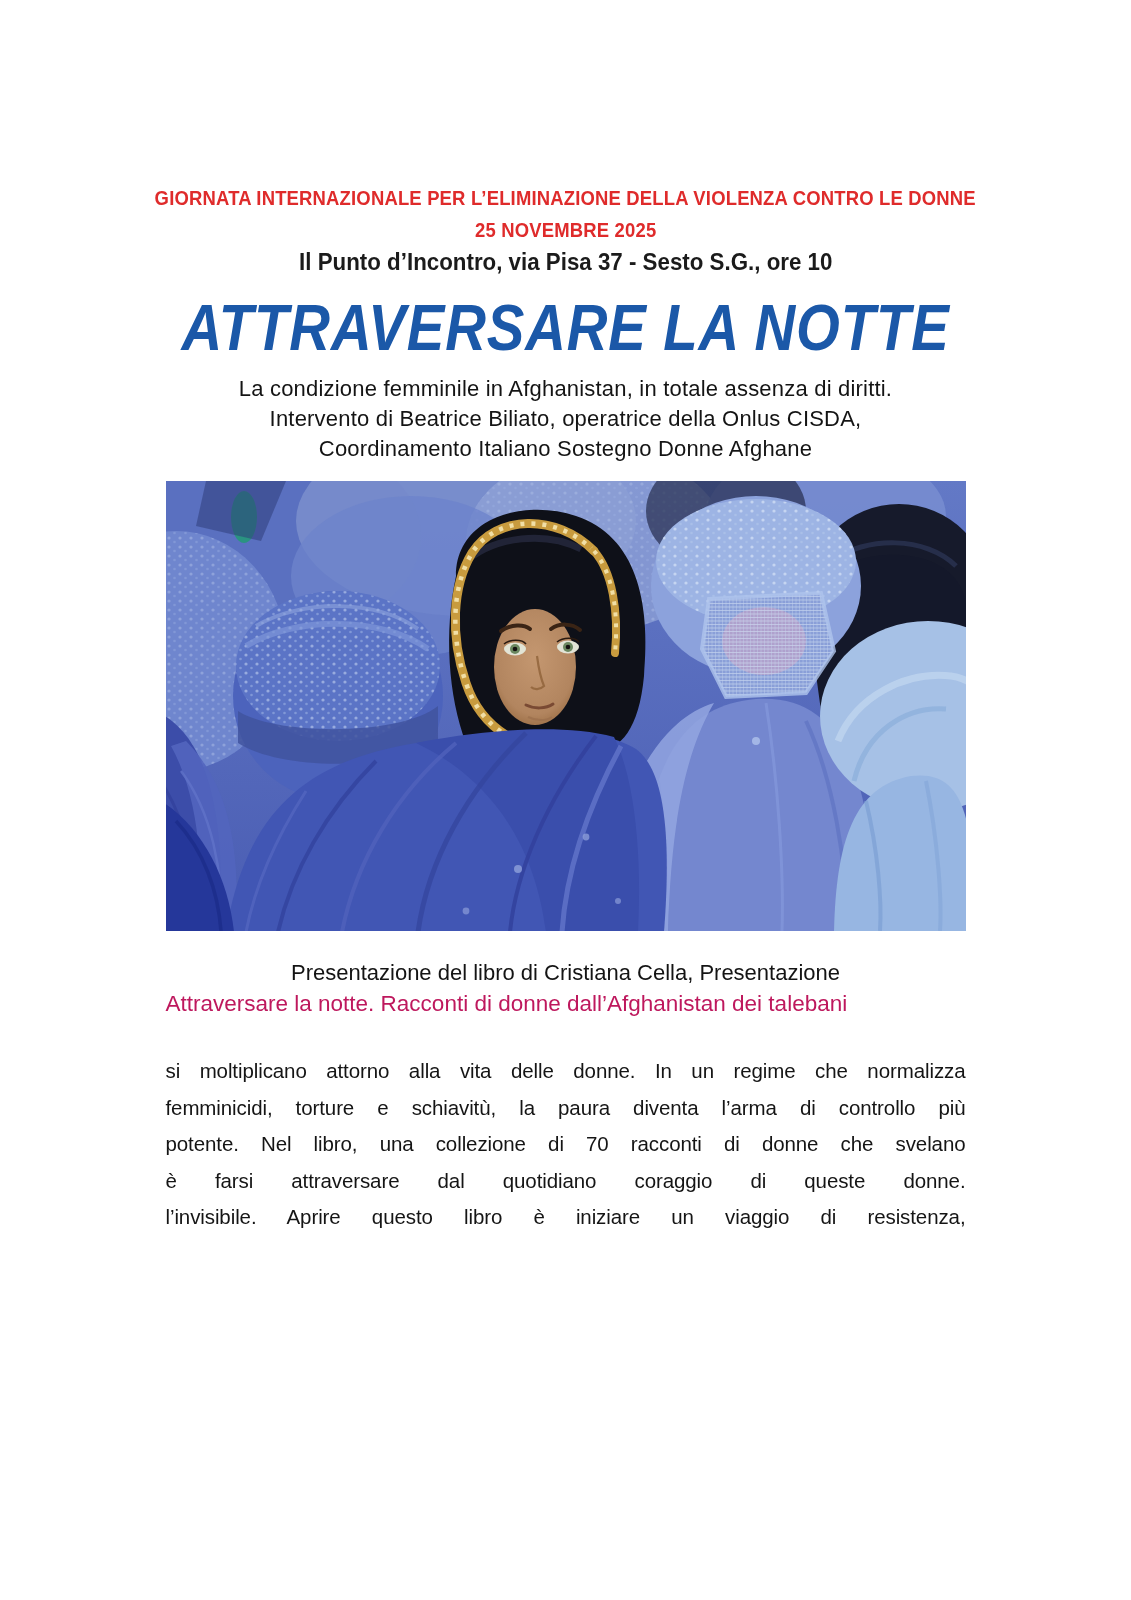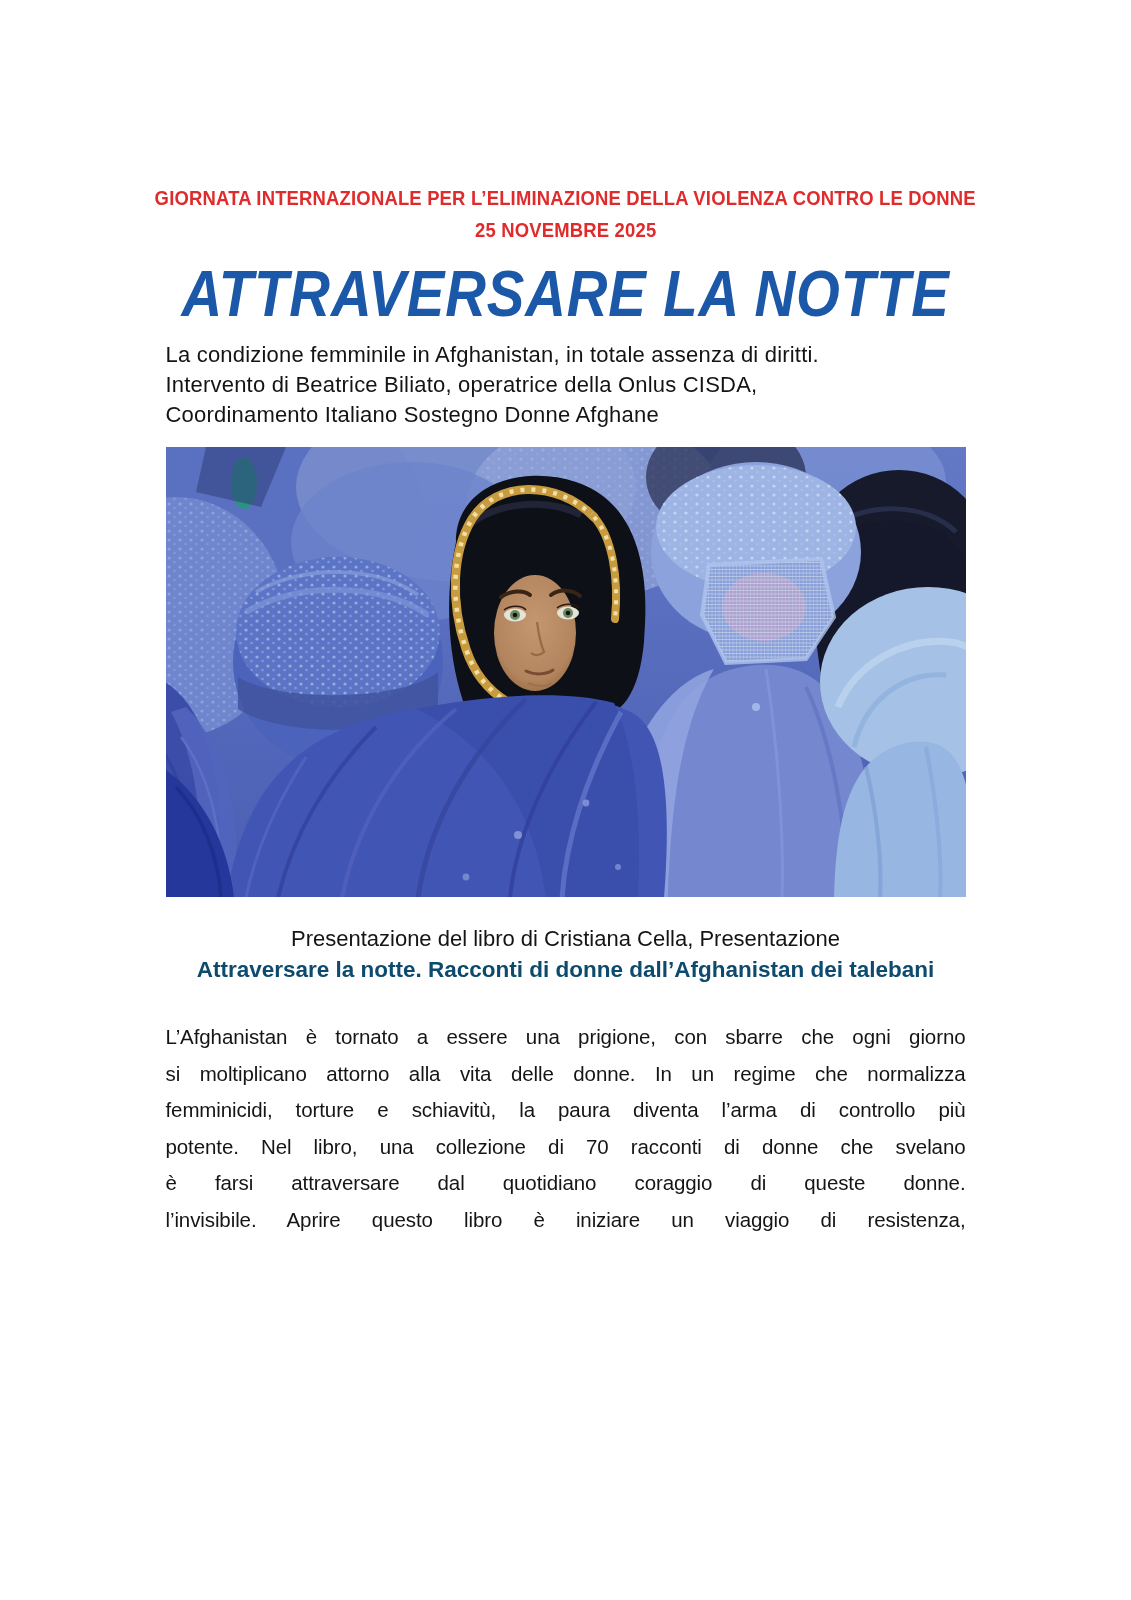--- a/index.html
+++ b/index.html
@@ -19,48 +19,51 @@
     color:#1b1b1b;font-weight:700;font-size:24px;line-height:31px;
     white-space:nowrap;transform:scaleX(.93);transform-origin:center;margin-top:3px;
   }
   .main-title{
     color:#1B58A8;font-weight:700;font-style:italic;font-size:64px;line-height:84px;
     white-space:nowrap;transform:scaleX(.88);transform-origin:center;margin-top:9px;
     letter-spacing:1px;
   }
   .subtitle{margin-top:4px;}
   .sub-line{
-    color:#141414;font-size:22px;line-height:30px;text-align:left;letter-spacing:.2px;
+    color:#141414;font-size:22px;line-height:30px;text-align:center;letter-spacing:.2px;
   }
   .photo-wrap{margin-top:17px;width:800px;height:450px;}
   .photo-wrap svg{display:block;}
   .present-line{
     margin-top:27px;color:#141414;font-size:22px;line-height:30px;text-align:center;
   }
   .booktitle-line{
-    color:#0c4a6e;font-size:22.5px;line-height:32px;text-align:center;font-weight:bold;
+    color:#be185d;font-size:22.5px;line-height:32px;
   }
   .paragraph{margin-top:33px;}
   .pline{
     color:#151515;font-size:20.5px;line-height:36.5px;letter-spacing:-.1px;
     text-align:justify;text-align-last:justify;white-space:normal;
   }
   .pline.last{text-align:left;text-align-last:left;}
 </style>
 </head>
 <body>
 
 <div class="page">
   <div class="content">
 
     <div class="centerline">
       <div class="hdr-red">GIORNATA INTERNAZIONALE PER L’ELIMINAZIONE DELLA VIOLENZA CONTRO LE DONNE</div>
     </div>
     <div class="centerline">
       <div class="hdr-red hdr-date">25 NOVEMBRE 2025</div>
+    </div>
+    <div class="centerline">
+      <div class="venue">Il Punto d’Incontro, via Pisa 37 - Sesto S.G., ore 10</div>
     </div>
 
     <div class="centerline">
       <div class="main-title">ATTRAVERSARE LA NOTTE</div>
     </div>
 
     <div class="subtitle">
       <div class="sub-line">La condizione femminile in Afghanistan, in totale assenza di diritti.</div>
       <div class="sub-line">Intervento di Beatrice Biliato, operatrice della Onlus CISDA,</div>
       <div class="sub-line">Coordinamento Italiano Sostegno Donne Afghane</div>
@@ -197,21 +200,20 @@
           <path d="M-5 320 C 35 345, 62 395, 68 451 L -5 451 Z" fill="#25379A"></path>
           <path d="M10 340 C 38 370, 52 410, 55 450" stroke="#1D2E8C" stroke-width="3.5" fill="none" opacity=".9"></path>
         </g>
       </svg>
     </div>
 
     <div class="present-line">Presentazione del libro di Cristiana Cella, Presentazione</div>
     <div class="booktitle-line">Attraversare la notte. Racconti di donne dall’Afghanistan dei talebani</div>
 
     <div class="paragraph">
-      <div class="pline">L’Afghanistan è tornato a essere una prigione, con sbarre che ogni giorno</div>
       <div class="pline">si moltiplicano attorno alla vita delle donne. In un regime che normalizza</div>
       <div class="pline">femminicidi, torture e schiavitù, la paura diventa l’arma di controllo più</div>
       <div class="pline">potente. Nel libro, una collezione di 70 racconti di donne che svelano</div>
       <div class="pline">è farsi attraversare dal quotidiano coraggio di queste donne.</div>
       <div class="pline">l’invisibile. Aprire questo libro è iniziare un viaggio di resistenza,</div>
     </div>
 
   </div>
 </div>
 

